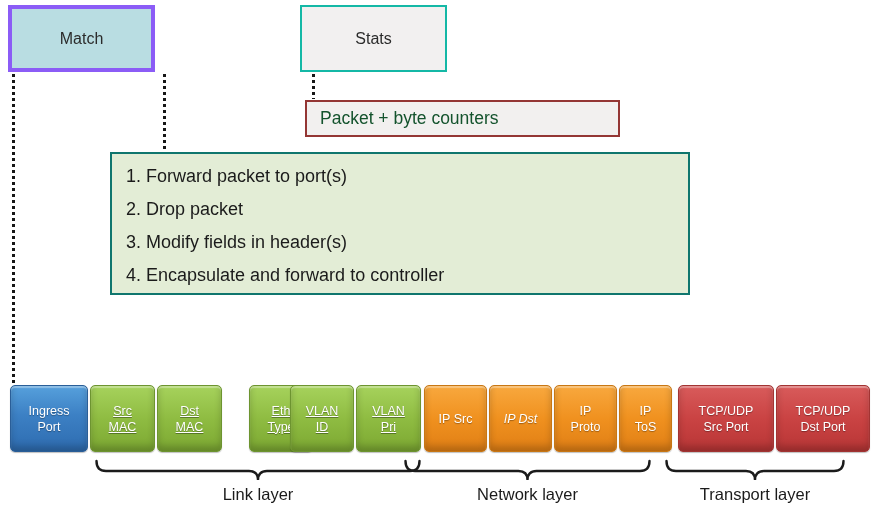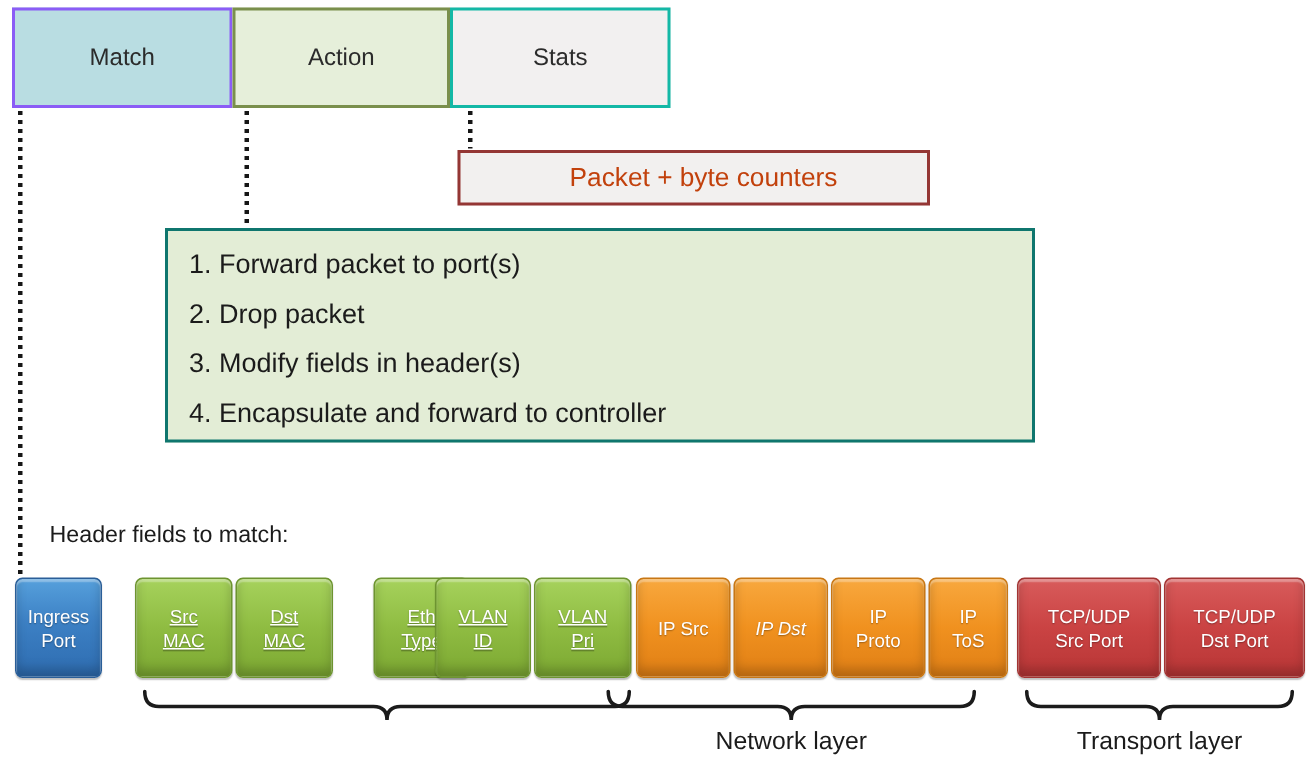--- a/index.html
+++ b/index.html
@@ -6,39 +6,39 @@
   #canvas{
     position:relative;width:877px;height:522px;background:#ffffff;overflow:hidden;
     font-family:"Liberation Sans", sans-serif;color:#262626;
   }
   
   .top-box{
     position:absolute;top:5px;height:67px;box-sizing:border-box;
     display:flex;align-items:center;justify-content:center;
     font-size:16px;color:#2b2b2b;
   }
-  #match-box{left:8px;width:147px;background:#b9dde2;border:2px solid #8b5cf6;justify-content:center;}
+  #match-box{left:8px;width:147px;background:#b9dde2;border:4px solid #8b5cf6;justify-content:center;}
   #action-box{left:155px;width:145px;background:#e6efda;border:2px solid #7a8f4c;}
   #stats-box{left:300px;width:147px;background:#f2f0f0;border:2px solid #14b8a6;}
 
   
   .dotted-v{
     position:absolute;width:3px;
     background-image:repeating-linear-gradient(to bottom,#161616 0 3px,transparent 3px 6px);
   }
   #match-line{left:12px;top:74px;height:310px;}
   #action-line{left:163px;top:74px;height:76px;}
   #stats-line{left:312px;top:74px;height:25px;}
 
   
   #counters-box{
     position:absolute;left:305px;top:100px;width:315px;height:37px;box-sizing:border-box;
     background:#f2f0ef;border:2px solid #943634;
     display:flex;align-items:center;padding-left:13px;
-    font-size:17.5px;color:#c2410c;justify-content:center;
+    font-size:17.5px;color:#14532d;
   }
 
   
   #actions-box{
     position:absolute;left:110px;top:152px;width:580px;height:143px;box-sizing:border-box;
     background:#e3edd6;border:2px solid #0f766e;
   }
   #actions-box ol{
     margin:6px 0 0 0;padding:0 0 0 34px;
     font-size:18px;line-height:33px;color:#1b1b1b;
@@ -71,23 +71,20 @@
   }
 </style>
 </head>
 <body>
 
 <div id="canvas">
 
   <div id="match-box" class="top-box">
     <span>Match</span>
   </div>
-  <div id="action-box" class="top-box">
-    <span>Action</span>
-  </div>
   <div id="stats-box" class="top-box">
     <span>Stats</span>
   </div>
 
   <div id="match-line" class="dotted-v"></div>
   <div id="action-line" class="dotted-v"></div>
   <div id="stats-line" class="dotted-v"></div>
 
   <div id="counters-box">
     <span>Packet + byte counters</span>
@@ -95,24 +92,23 @@
 
   <div id="actions-box">
     <ol id="actions-list">
         <li>Forward packet to port(s)</li>
         <li>Drop packet</li>
         <li>Modify fields in header(s)</li>
         <li>Encapsulate and forward to controller</li>
       </ol>
   </div>
 
-  <div id="header-fields-label">Header fields to match:</div>
 
   <div id="fields-row">
-      <div class="field-box fb-blue" style="left: 0px; width: 58px;">
+      <div class="field-box fb-blue" style="left: 0px; width: 78px;">
         <span>Ingress</span>
         <span>Port</span>
       </div>
       <div class="field-box fb-green" style="left: 80px; width: 65px;">
         <span>Src</span>
         <span>MAC</span>
       </div>
       <div class="field-box fb-green" style="left: 147px; width: 65px; justify-content: center;">
         <span>Dst</span>
         <span>MAC</span>
@@ -151,28 +147,29 @@
         <span>TCP/UDP</span>
         <span>Dst Port</span>
       </div>
     </div>
 
   <div id="braces">
       <div class="brace" style="left: 95px; width: 326px;">
         <svg width="326" height="24">
           <path d="M1.5,2 Q1.5,12 11,12 L154,12 Q163,12 163,21 Q163,12 172,12 L315,12 Q324.5,12 324.5,2" fill="none" stroke="#1b1b1b" stroke-width="2.4" stroke-linecap="round"></path>
         </svg>
+        <div class="brace-label">Link layer</div>
       </div>
       <div class="brace" style="left: 404px; width: 247px;">
         <svg width="247" height="24">
           <path d="M1.5,2 Q1.5,12 11,12 L114.5,12 Q123.5,12 123.5,21 Q123.5,12 132.5,12 L236,12 Q245.5,12 245.5,2" fill="none" stroke="#1b1b1b" stroke-width="2.4" stroke-linecap="round"></path>
         </svg>
         <div class="brace-label">Network layer</div>
       </div>
-      <div class="brace" style="left: 683px; width: 180px;">
+      <div class="brace" style="left: 665px; width: 180px;">
         <svg width="180" height="24">
           <path d="M1.5,2 Q1.5,12 11,12 L81,12 Q90,12 90,21 Q90,12 99,12 L169,12 Q178.5,12 178.5,2" fill="none" stroke="#1b1b1b" stroke-width="2.4" stroke-linecap="round"></path>
         </svg>
         <div class="brace-label">Transport layer</div>
       </div>
     </div>
 
 </div>
 
 </body></html>

